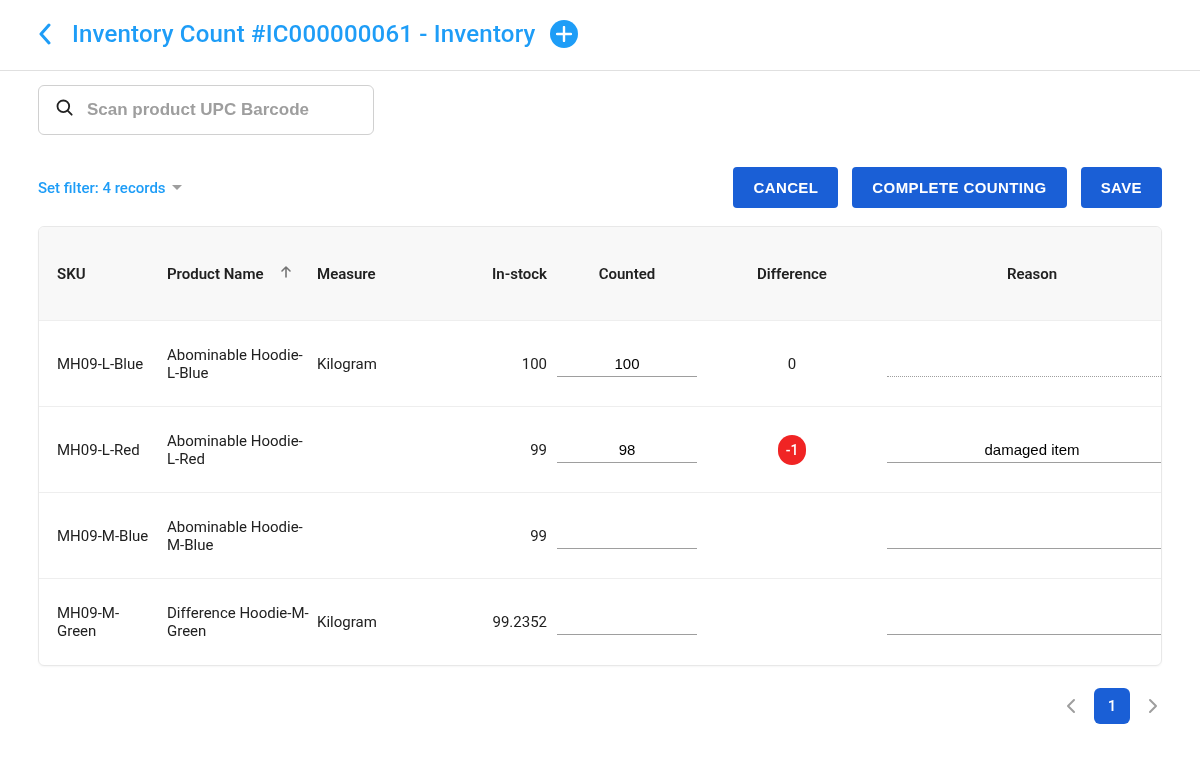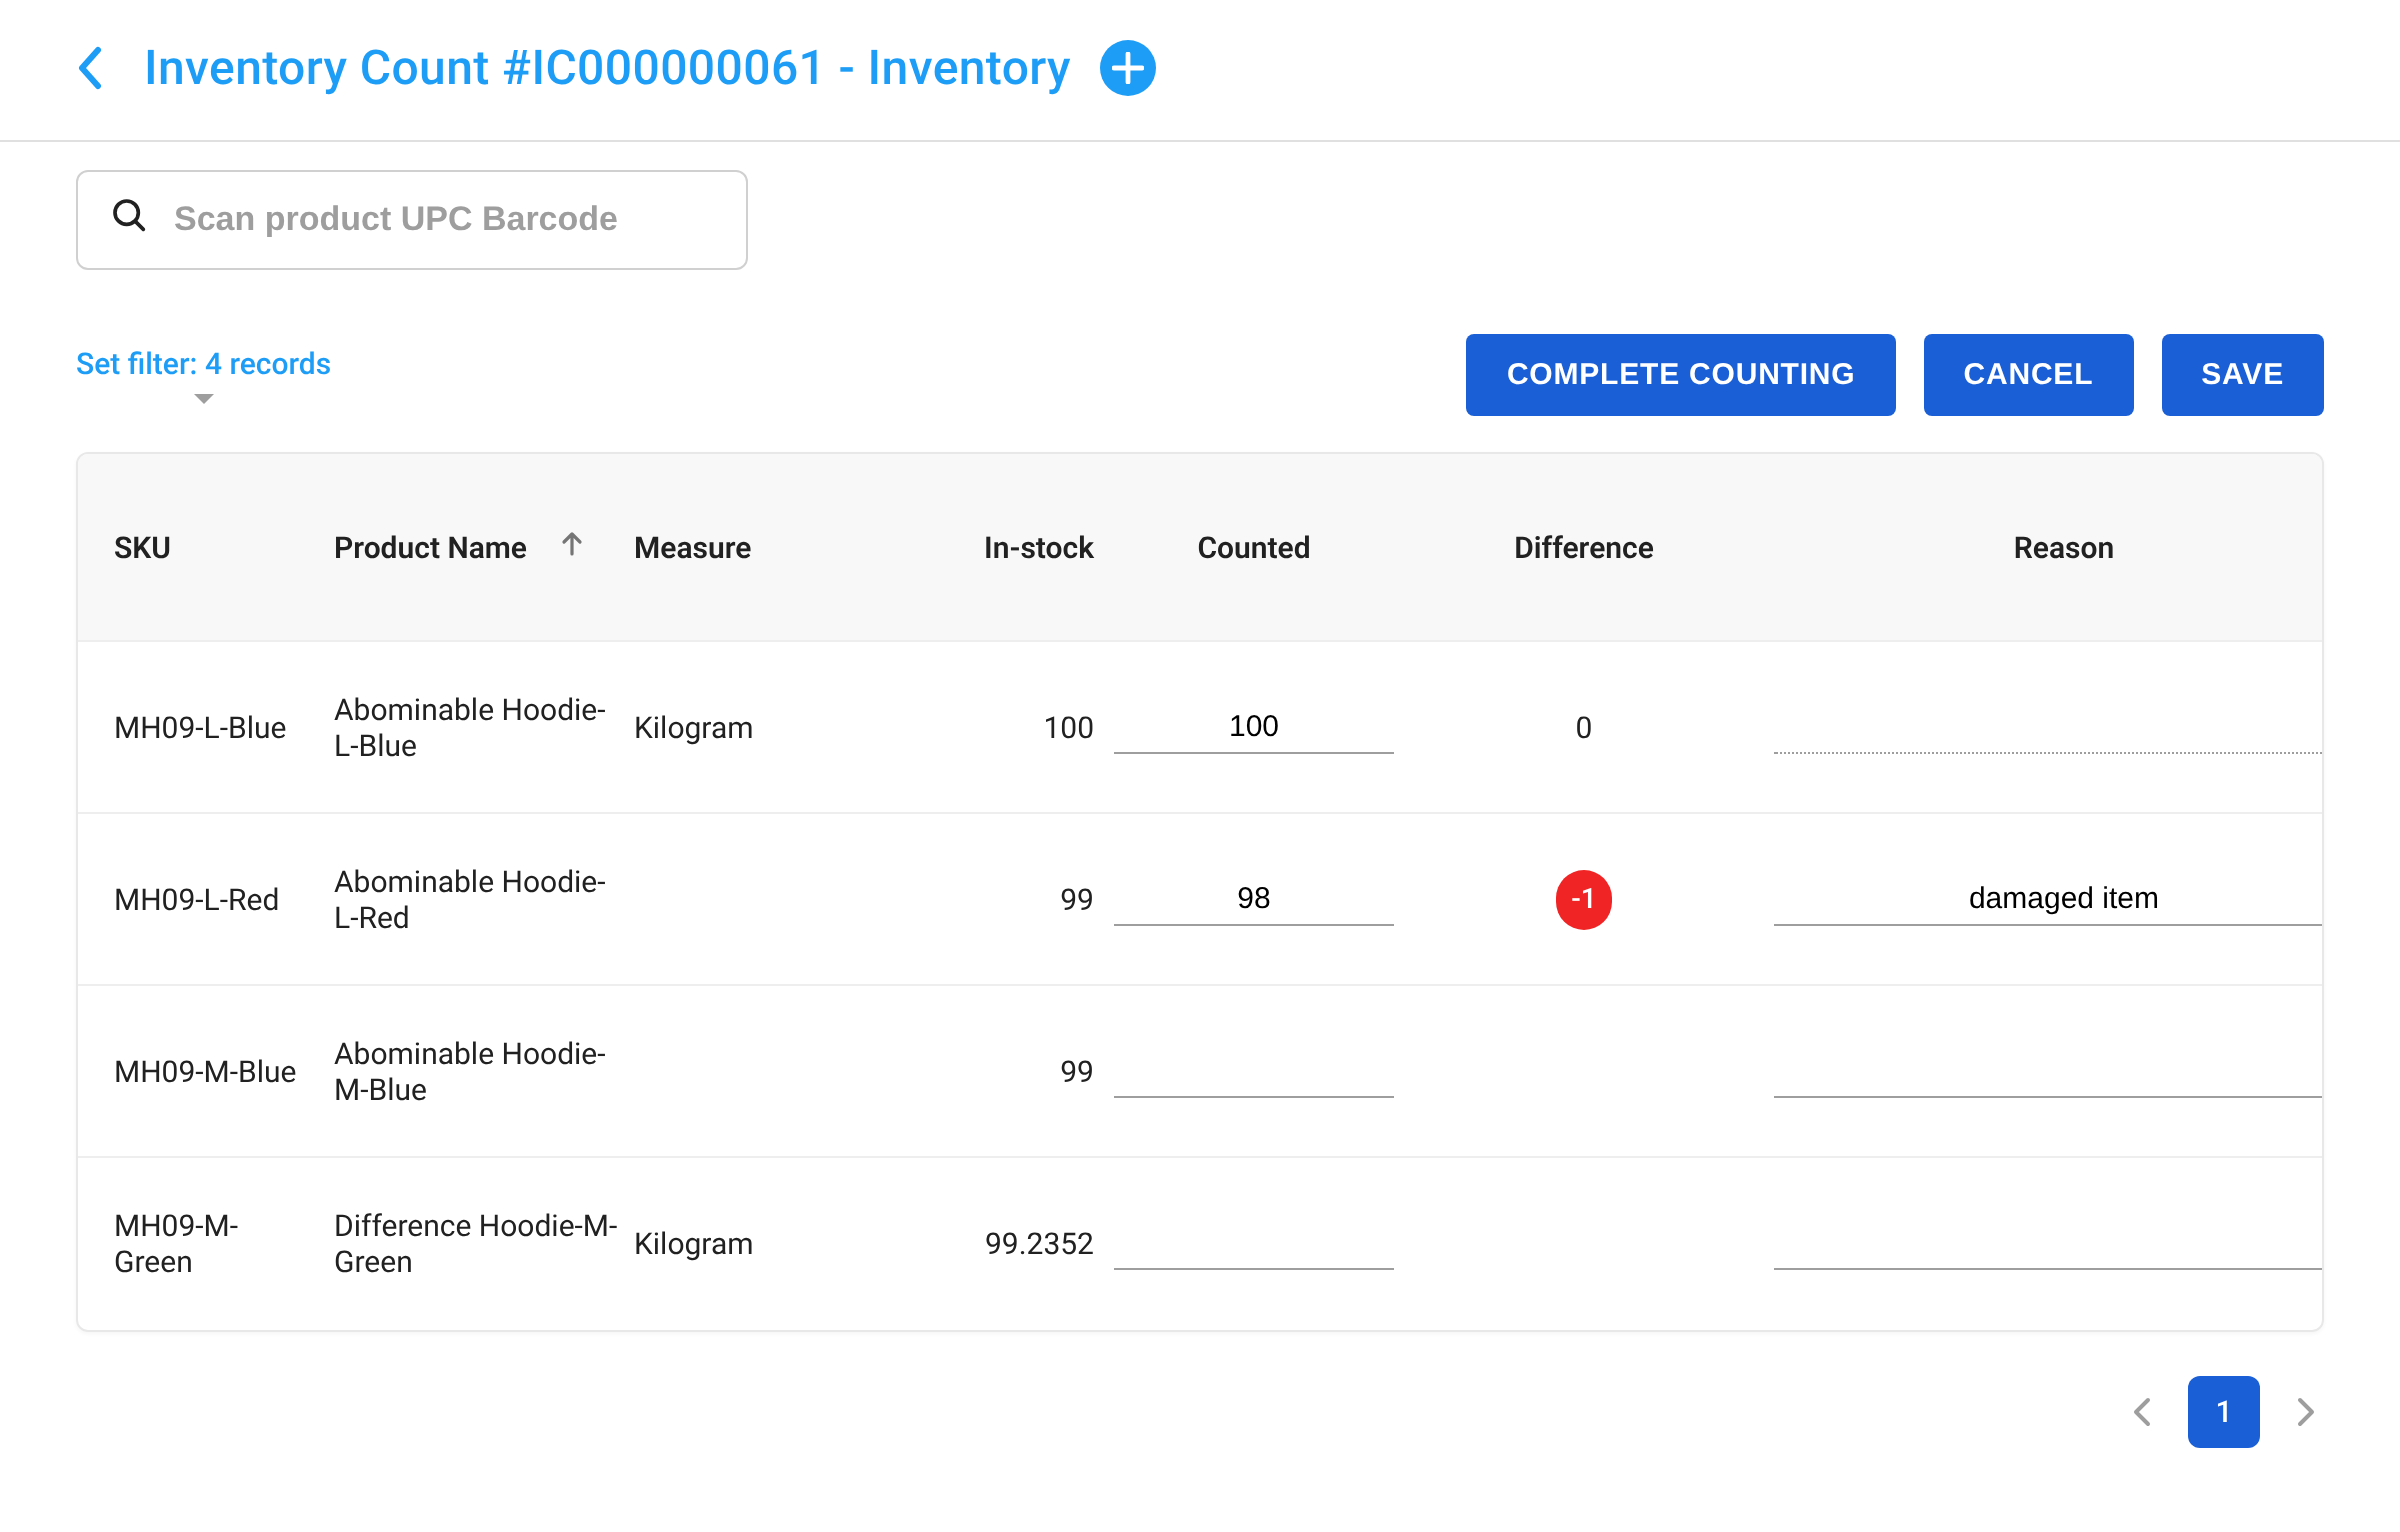--- a/index.html
+++ b/index.html
@@ -74,21 +74,20 @@
     margin-bottom: 18px;
   }
   .filter-link {
     color: #1e9df7;
     font-size: 15px;
     font-weight: 500;
     display: flex;
     align-items: center;
     gap: 6px;
     cursor: pointer;
-    flex-direction: column;
   }
   .filter-link .caret {
     width: 0; height: 0;
     border-left: 5px solid transparent;
     border-right: 5px solid transparent;
     border-top: 5px solid #9e9e9e;
   }
   .btn-row { display: flex; gap: 14px; }
   .btn {
     background: #1a5fd6;
@@ -218,22 +217,22 @@
     </span>
     <input type="text" placeholder="Scan product UPC Barcode" style="">
   </div>
 
   <div class="toolbar">
     <div class="filter-link">
       <span>Set filter: 4 records</span>
       <span class="caret"></span>
     </div>
     <div class="btn-row">
+      <button class="btn">CANCEL</button>
       <button class="btn">COMPLETE COUNTING</button>
-      <button class="btn">CANCEL</button>
       <button class="btn">SAVE</button>
     </div>
   </div>
 
   <div class="grid">
 
     <div class="row head">
       <div class="col-sku">SKU</div>
       <div class="col-name">
         <span>Product Name</span>

